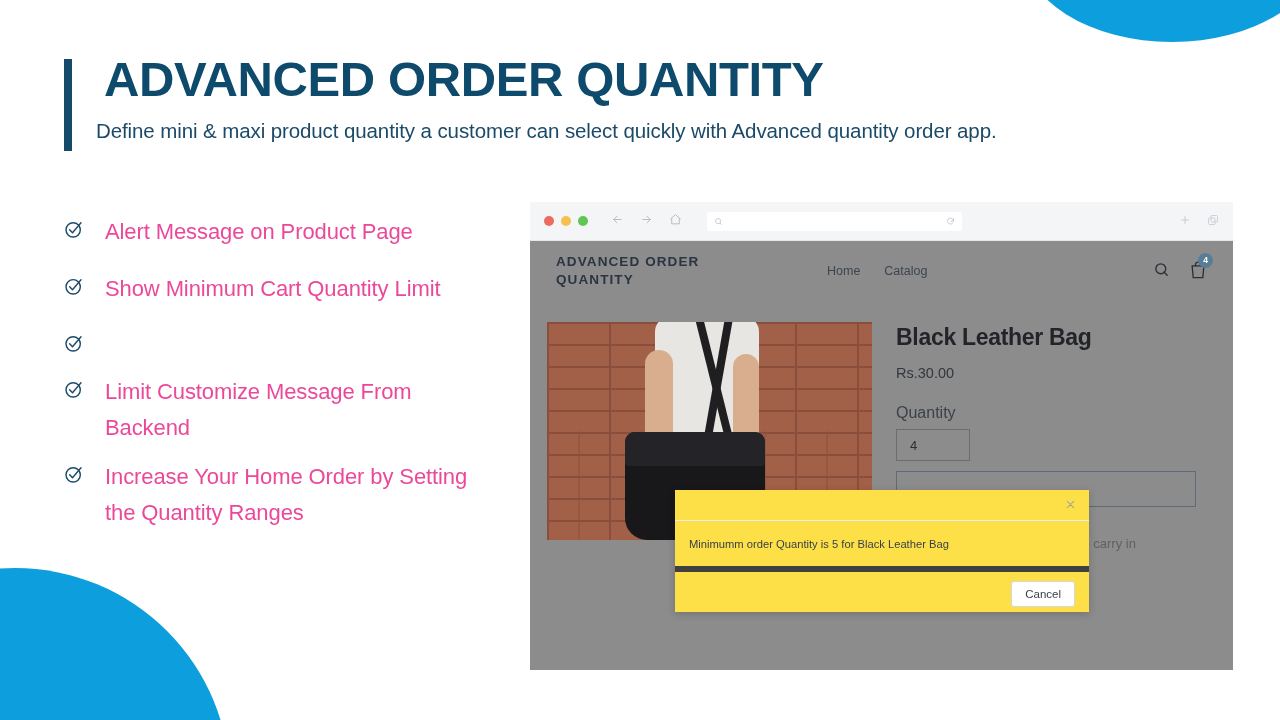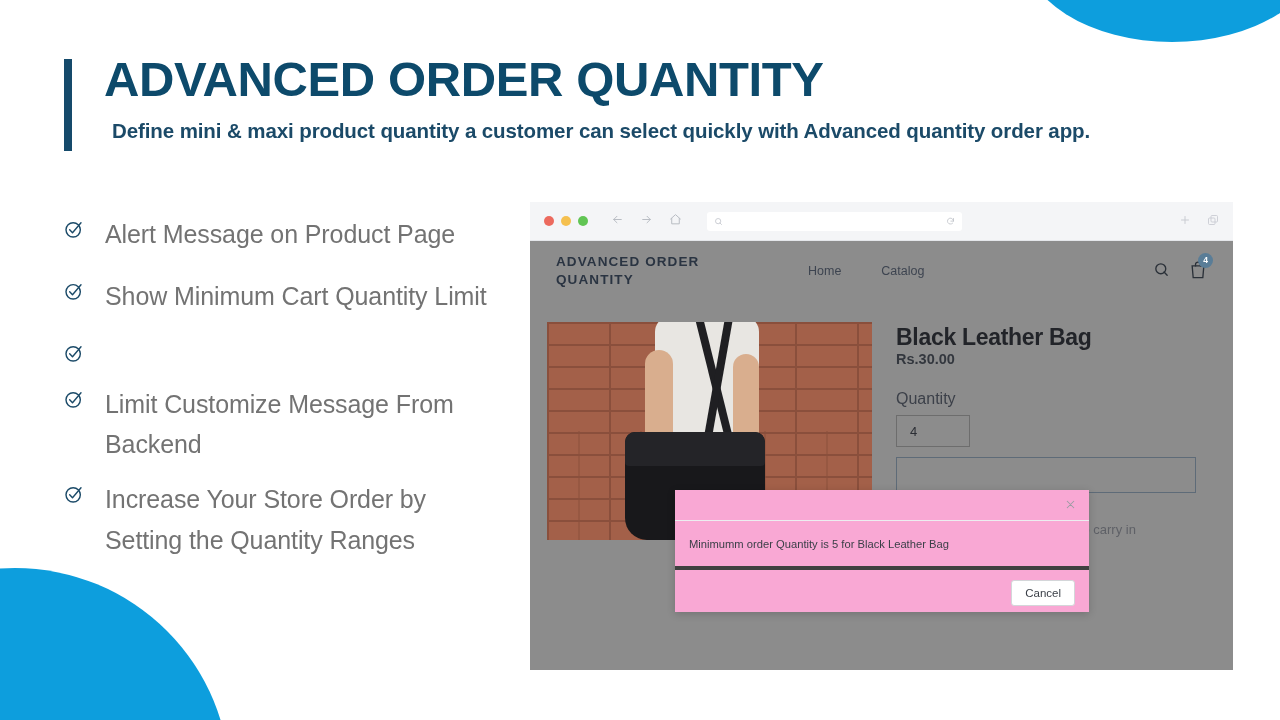--- a/index.html
+++ b/index.html
@@ -22,32 +22,32 @@
     position: absolute; left: 0; top: 5px;
     width: 8px; height: 92px; background: #154a6b;
   }
   #page-title {
     margin-left: 40px;
     font-size: 49px; font-weight: 800; letter-spacing: -0.4px;
     color: #0d4a6b; line-height: 1.04;
     font-family: "Liberation Sans", sans-serif;
   }
   #page-subtitle {
-    margin-left: 48px; margin-top: 14px;
-    font-size: 20.5px; color: #1b4a68; font-weight: 700;
+    margin-left: 32px; margin-top: 14px;
+    font-size: 20.5px; color: #1b4a68; font-weight: 400;
     letter-spacing: -0.1px;
   }
 
   
   #feature-list { position: absolute; left: 64px; top: 214px; width: 430px; }
   .feature-item { display: flex; align-items: flex-start; margin-bottom: 21px; }
   .feature-item:nth-child(4), .feature-item:nth-child(5) { margin-bottom: 14px; }
   .check-icon { flex: 0 0 auto; width: 20px; height: 20px; margin-top: 5px; }
   .feature-text {
-    margin-left: 21px; font-size: 25px; color: #737373;
+    margin-left: 21px; font-size: 22px; color: #ec4899;
     line-height: 1.63; letter-spacing: -0.1px;
   }
 
   
   #browser {
     position: absolute; left: 530px; top: 202px;
     width: 703px; height: 468px;
     background: #8c8c8c; overflow: hidden;
   }
   #browser-chrome {
@@ -70,21 +70,21 @@
 
   
   #store-header {
     height: 60px; display: flex; align-items: center;
     padding: 0 26px; background: #8c8c8c; position: relative;
   }
   #store-logo {
     font-size: 13.5px; font-weight: 700; color: #2a3442;
     letter-spacing: 1.1px; line-height: 1.35; width: 180px;
   }
-  #store-nav { display: flex; gap: 40px; margin-left: 72px; }
+  #store-nav { display: flex; gap: 24px; margin-left: 91px; }
   .store-nav-link { font-size: 12.5px; color: #3d4450; }
   #store-actions { margin-left: auto; display: flex; align-items: center; gap: 19px; }
   #cart-wrap { position: relative; }
   #cart-badge {
     position: absolute; right: -6px; top: -7px;
     width: 15px; height: 15px; border-radius: 50%;
     background: #5a7d97; color: #fff; font-size: 8.5px;
     display: flex; align-items: center; justify-content: center; font-weight: 600;
   }
 
@@ -138,51 +138,51 @@
     position: absolute; left: 78px; top: 110px; width: 140px; height: 108px;
     background: #18181b; border-radius: 10px 10px 22px 22px;
   }
   .bag-flap {
     position: absolute; left: 78px; top: 110px; width: 140px; height: 34px;
     background: #242428; border-radius: 10px 10px 4px 4px;
   }
 
   #product-info { margin-left: 24px; padding-top: 2px; flex: 1; }
   #product-title { font-size: 23px; font-weight: 700; color: #222429; letter-spacing: -0.3px; }
-  #product-price { font-size: 14.5px; font-weight: 700; color: #33373e; }
+  #product-price { font-size: 14.5px; font-weight: 400; color: #33373e; margin-top: 14px; }
   #qty-label { font-size: 16px; color: #3c4049; margin-top: 23px; }
   #qty-input {
     margin-top: 7px; width: 74px; height: 32px; border: 1px solid #6d6d6d;
     display: flex; align-items: center; padding-left: 13px;
     font-size: 13px; color: #2b2e34; background: transparent;
   }
   #add-to-cart {
     margin-top: 10px; width: 300px; height: 36px;
     border: 1px solid #5e6b78; background: transparent;
   }
   #product-desc {
     margin-top: 28px; font-size: 13px; color: #5f6167;
     line-height: 1.42; width: 300px;
   }
 
   
   #modal {
     position: absolute; left: 145px; top: 288px;
-    width: 414px; height: 122px; background: #f9a8d4;
+    width: 414px; height: 122px; background: #fde047;
     box-shadow: 0 2px 8px rgba(0,0,0,0.18);
   }
   #modal-head {
     height: 31px; border-bottom: 1px solid #eceef0;
     display: flex; align-items: center; justify-content: flex-end; padding-right: 12px;
   }
   #modal-close { color: #9a9da3; font-size: 15px; line-height: 1; }
   #modal-body { padding: 15px 14px 13px 14px; }
   .modal-line { font-size: 11.2px; color: #3a3f47; line-height: 1.52; }
   #modal-foot {
-    border-top: 4px solid #404040; height: 49px;
+    border-top: 6px solid #404040; height: 49px;
     display: flex; align-items: center; justify-content: flex-end; padding-right: 14px;
   }
   #cancel-button {
     border: 1px solid #d4d6d9; background: #fff; border-radius: 3px;
     font-size: 11.5px; color: #3a3f47; padding: 6px 13px;
     font-family: "Liberation Sans", sans-serif; cursor: pointer;
   }
 </style>
 </head>
 <body>
@@ -239,21 +239,21 @@
       <span class="feature-text">Limit Customize Message From Backend</span>
     </div>
 
     <div class="feature-item">
       <span class="check-icon">
         <svg width="20" height="20" viewBox="0 0 24 24" fill="none" stroke="#1b4a68" stroke-width="1.7">
           <circle cx="11" cy="13" r="8.6"></circle>
           <path d="M6.8 12.8 L10.2 16.4 L20.4 4.6" stroke-linecap="round" stroke-linejoin="round"></path>
         </svg>
       </span>
-      <span class="feature-text">Increase Your Store Order by Setting the Quantity Ranges</span>
+      <span class="feature-text">Increase Your Home Order by Setting the Quantity Ranges</span>
     </div>
 
   </div>
 
   <div id="browser">
 
     <div id="browser-chrome">
       <div class="dots">
         <span class="dot red"></span>
         <span class="dot yellow"></span>

